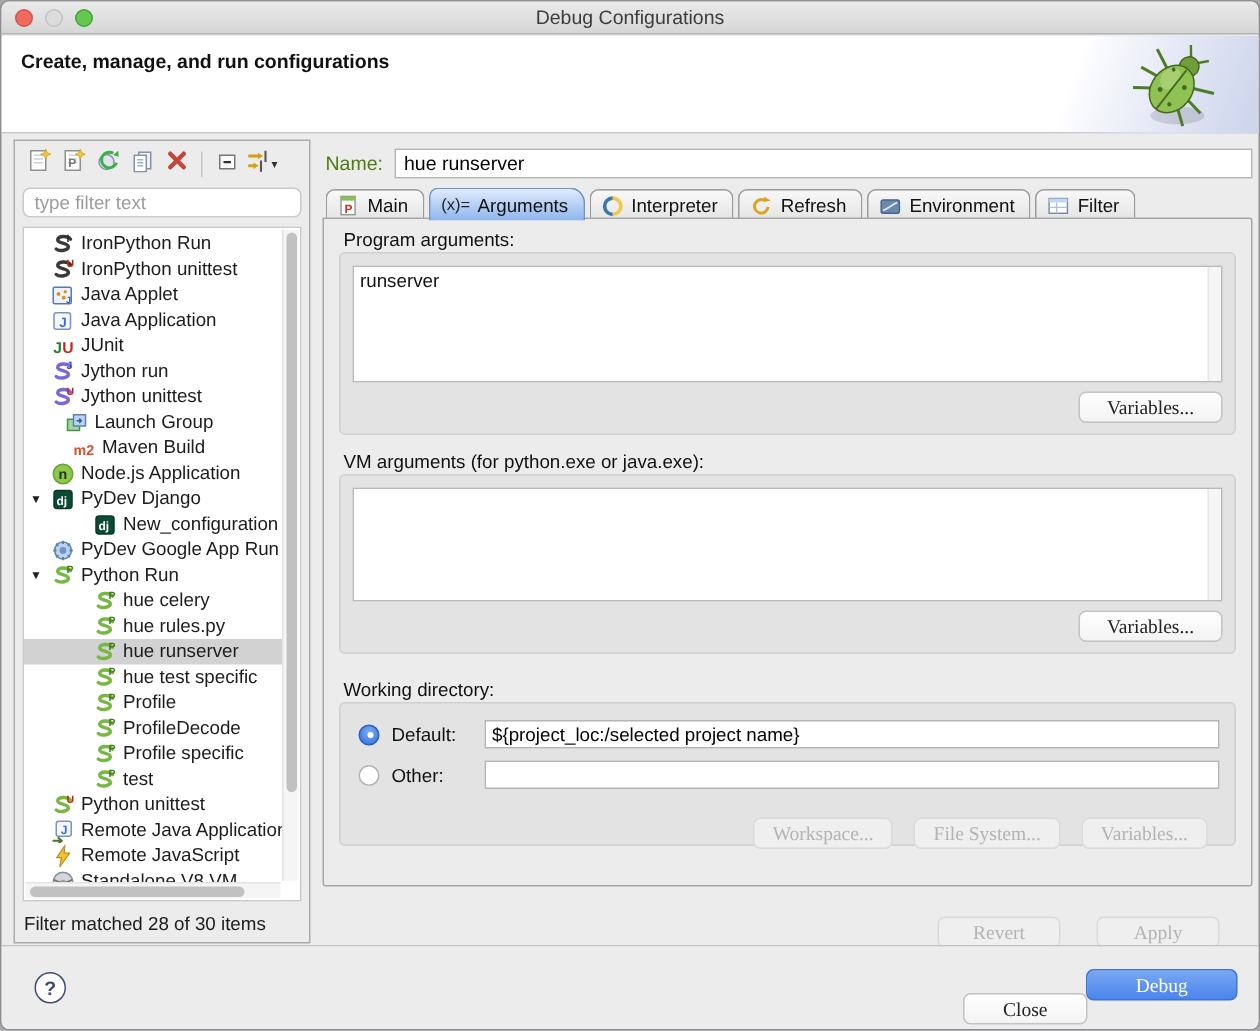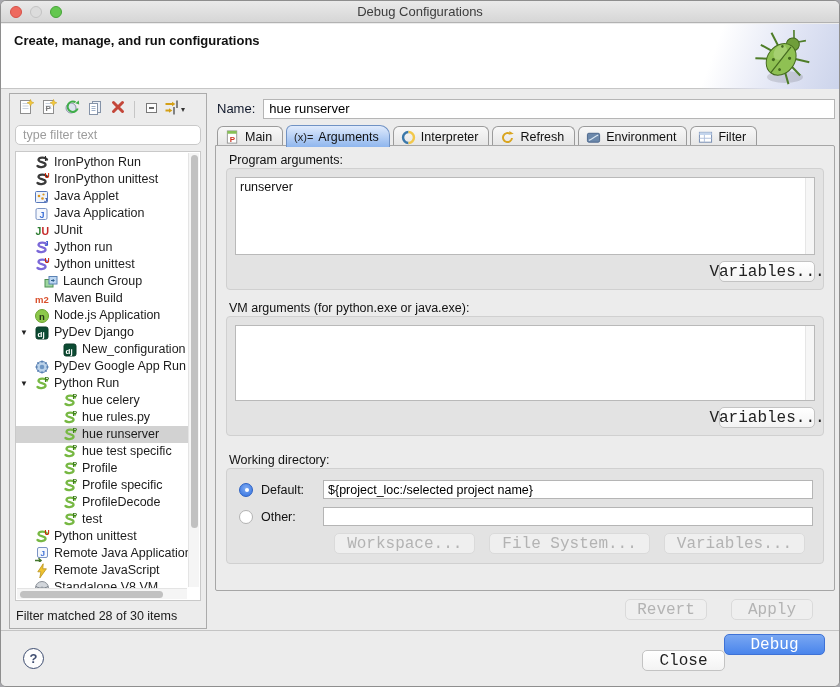--- a/index.html
+++ b/index.html
@@ -43,42 +43,42 @@
   .ticon{width:16px;height:16px;margin-right:4px;flex:0 0 16px;display:inline-flex;align-items:center;justify-content:center;}
   .tlabel{color:#1c1c1c;}
   .vscroll{position:absolute;top:1px;right:1px;bottom:13px;width:11px;background:#f5f5f5;border-left:1px solid #e4e4e4;}
   .vscroll .thumb{position:absolute;top:2px;left:2px;width:7px;height:86%;background:#c1c1c1;border-radius:4px;}
   .hscroll{position:absolute;left:1px;right:13px;bottom:1px;height:11px;background:#f5f5f5;border-top:1px solid #e4e4e4;}
   .hscroll .thumb{position:absolute;left:3px;top:2px;height:7px;width:84%;background:#c1c1c1;border-radius:4px;}
   .status{position:absolute;left:6px;bottom:5px;font-size:12.5px;color:#1c1c1c;}
   
   .right-panel{position:absolute;left:212px;top:92px;width:624px;height:536px;}
   .name-row{position:absolute;top:5px;left:4px;right:2px;height:21px;display:flex;align-items:center;}
-  .name-row label{font-size:13px;margin-right:8px;color:#0f172a;}
+  .name-row label{font-size:13px;margin-right:8px;color:#4d7c0f;}
   .name-input{flex:1;height:20px;border:1px solid #b5b5b5;background:#fff;font-size:13px;
     padding:0 5px;outline:none;font-family:"Liberation Sans",sans-serif;}
   .tabs{position:absolute;top:31px;left:4px;right:0;height:22px;display:flex;align-items:flex-end;}
   .tab{position:relative;height:21px;display:inline-flex;align-items:center;gap:5px;padding:0 10px 0 7px;
     font-size:12.5px;color:#111;background:linear-gradient(#f8f8f8,#e4e4e4);
     border:1px solid #9b9b9b;border-bottom:none;border-radius:6px 6px 0 0;margin-right:3px;top:1px;}
   .tab.active{background:linear-gradient(#e0ebfc,#8fb6ee);border-color:#7092c4;height:22px;z-index:3;
     border-radius:6px 10px 0 0;}
   .tabicon{width:15px;height:15px;display:inline-flex;align-items:center;justify-content:center;}
   .argsym{font-size:11px;color:#222;letter-spacing:0;}
   .tab-content{position:absolute;top:52px;left:2px;right:2px;height:446px;background:#ececec;
     border:1px solid #a6a6a6;border-radius:0 2px 2px 2px;z-index:2;}
   .sec-label{position:absolute;left:13px;font-size:12.5px;color:#111;}
   .group{position:absolute;left:10px;right:10px;background:#e3e3e3;border:1px solid #d0d0d0;border-radius:4px;}
   .ta-wrap{position:absolute;top:8px;left:8px;right:8px;border:1px solid #b9b9b9;background:#fff;}
   textarea{position:absolute;inset:0;width:100%;height:100%;border:none;resize:none;outline:none;
     font-family:"Liberation Sans",sans-serif;font-size:12.5px;padding:2px 14px 2px 4px;color:#111;background:transparent;}
   .ta-sb{position:absolute;top:0;bottom:0;right:0;width:9px;background:#f6f6f6;border-left:1px solid #e6e6e6;}
   .btn{display:inline-flex;align-items:center;justify-content:center;height:21px;
     background:linear-gradient(#ffffff,#f3f3f3);border:1px solid #c3c3c3;border-radius:5px;
-    font-size:16px;color:#222;padding:0 12px;font-family:Liberation Mono, monospace;}
+    font-size:13px;color:#222;padding:0 12px;font-family:Liberation Serif, serif;margin-top:12px;}
   .btn.disabled{background:#efefef;border-color:#dadada;color:#b3b3b3;}
   .var-btn{position:absolute;right:8px;bottom:7px;width:96px;}
   .wd-row{position:absolute;left:10px;right:10px;height:21px;display:flex;align-items:center;}
   .radio{width:14px;height:14px;border-radius:50%;background:#fff;border:1px solid #b3b3b3;
     margin:0 8px 0 2px;position:relative;flex:0 0 14px;}
   .radio.on{background:radial-gradient(circle at 50% 35%,#7fabf2,#3170e0);border-color:#2c61c4;}
   .radio.on::after{content:"";position:absolute;left:4.5px;top:4.5px;width:4px;height:4px;border-radius:50%;background:#fff;}
   .wd-label{font-size:12.5px;width:62px;color:#111;}
   .wd-input{flex:1;height:19px;border:1px solid #b5b5b5;background:#fff;font-size:12.5px;padding:0 4px;
     outline:none;font-family:"Liberation Sans",sans-serif;}
@@ -258,21 +258,21 @@
           <div class="trow" style="padding-left: 27px;">
             <span class="ticon">
               <svg width="16" height="16" viewBox="0 0 16 16" xmlns="http://www.w3.org/2000/svg">
                 <rect x="2" y="5.5" width="8" height="7.5" fill="#9fd6a0" stroke="#4d8f52"></rect>
                 <rect x="6" y="2.5" width="8" height="7.5" fill="#bcd6f2" stroke="#5b82b4"></rect>
                 <path d="M8 6.5 l3 0 m-1.2 -1.4 1.4 1.4 -1.4 1.4" stroke="#2c5f8a" fill="none"></path>
               </svg>
             </span>
             <span class="tlabel">Launch Group</span>
           </div>
-          <div class="trow" style="padding-left: 18px;">
+          <div class="trow" style="padding-left: 32px;">
             <span class="ticon">
               <svg width="16" height="16" viewBox="0 0 16 16" xmlns="http://www.w3.org/2000/svg">
                 <text x="1" y="12" font-size="9.5" font-weight="bold" fill="#d94f2b">m2</text>
               </svg>
             </span>
             <span class="tlabel">Maven Build</span>
           </div>
           <div class="trow" style="padding-left: 18px;">
             <span class="ticon">
               <svg width="16" height="16" viewBox="0 0 16 16" xmlns="http://www.w3.org/2000/svg">
@@ -366,30 +366,30 @@
             </span>
             <span class="tlabel">Profile</span>
           </div>
           <div class="trow" style="padding-left: 46px;">
             <span class="ticon">
               <svg width="16" height="16" viewBox="0 0 16 16" xmlns="http://www.w3.org/2000/svg">
                 <path d="M13 4.5 C11 2 5 2.2 4.5 4.7 C4 7.2 11 6.8 11.5 9.2 C12 11.8 6 13 3.5 11" fill="none" stroke="#77b843" stroke-width="2.3" stroke-linecap="round"></path>
                 <text x="10.4" y="6.2" font-size="7" font-weight="bold" fill="#3f7d1e" font-family="Liberation Sans,sans-serif">P</text>
               </svg>
             </span>
+            <span class="tlabel">ProfileDecode</span>
+          </div>
+          <div class="trow" style="padding-left: 46px;">
+            <span class="ticon">
+              <svg width="16" height="16" viewBox="0 0 16 16" xmlns="http://www.w3.org/2000/svg">
+                <path d="M13 4.5 C11 2 5 2.2 4.5 4.7 C4 7.2 11 6.8 11.5 9.2 C12 11.8 6 13 3.5 11" fill="none" stroke="#77b843" stroke-width="2.3" stroke-linecap="round"></path>
+                <text x="10.4" y="6.2" font-size="7" font-weight="bold" fill="#3f7d1e" font-family="Liberation Sans,sans-serif">P</text>
+              </svg>
+            </span>
             <span class="tlabel">Profile specific</span>
-          </div>
-          <div class="trow" style="padding-left: 46px;">
-            <span class="ticon">
-              <svg width="16" height="16" viewBox="0 0 16 16" xmlns="http://www.w3.org/2000/svg">
-                <path d="M13 4.5 C11 2 5 2.2 4.5 4.7 C4 7.2 11 6.8 11.5 9.2 C12 11.8 6 13 3.5 11" fill="none" stroke="#77b843" stroke-width="2.3" stroke-linecap="round"></path>
-                <text x="10.4" y="6.2" font-size="7" font-weight="bold" fill="#3f7d1e" font-family="Liberation Sans,sans-serif">P</text>
-              </svg>
-            </span>
-            <span class="tlabel">ProfileDecode</span>
           </div>
           <div class="trow" style="padding-left: 46px;">
             <span class="ticon">
               <svg width="16" height="16" viewBox="0 0 16 16" xmlns="http://www.w3.org/2000/svg">
                 <path d="M13 4.5 C11 2 5 2.2 4.5 4.7 C4 7.2 11 6.8 11.5 9.2 C12 11.8 6 13 3.5 11" fill="none" stroke="#77b843" stroke-width="2.3" stroke-linecap="round"></path>
                 <text x="10.4" y="6.2" font-size="7" font-weight="bold" fill="#3f7d1e" font-family="Liberation Sans,sans-serif">P</text>
               </svg>
             </span>
             <span class="tlabel">test</span>
           </div>

